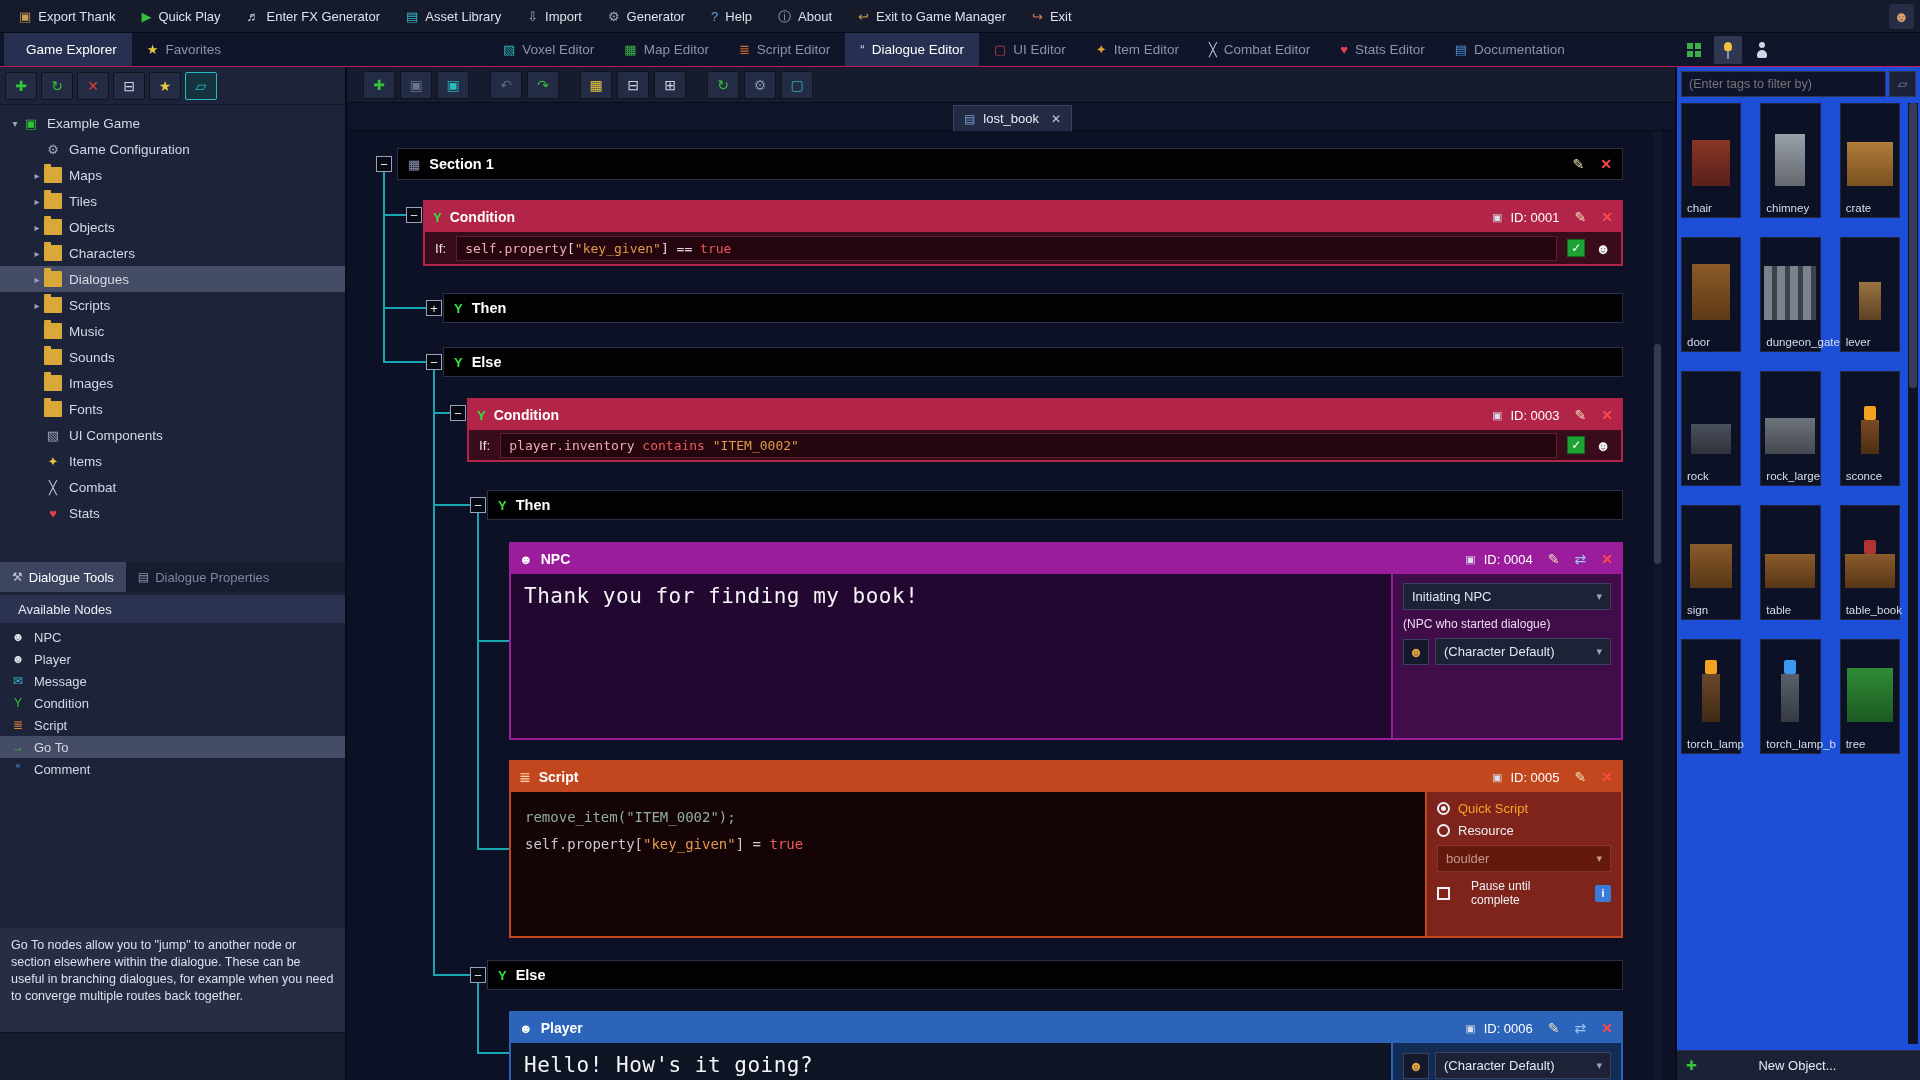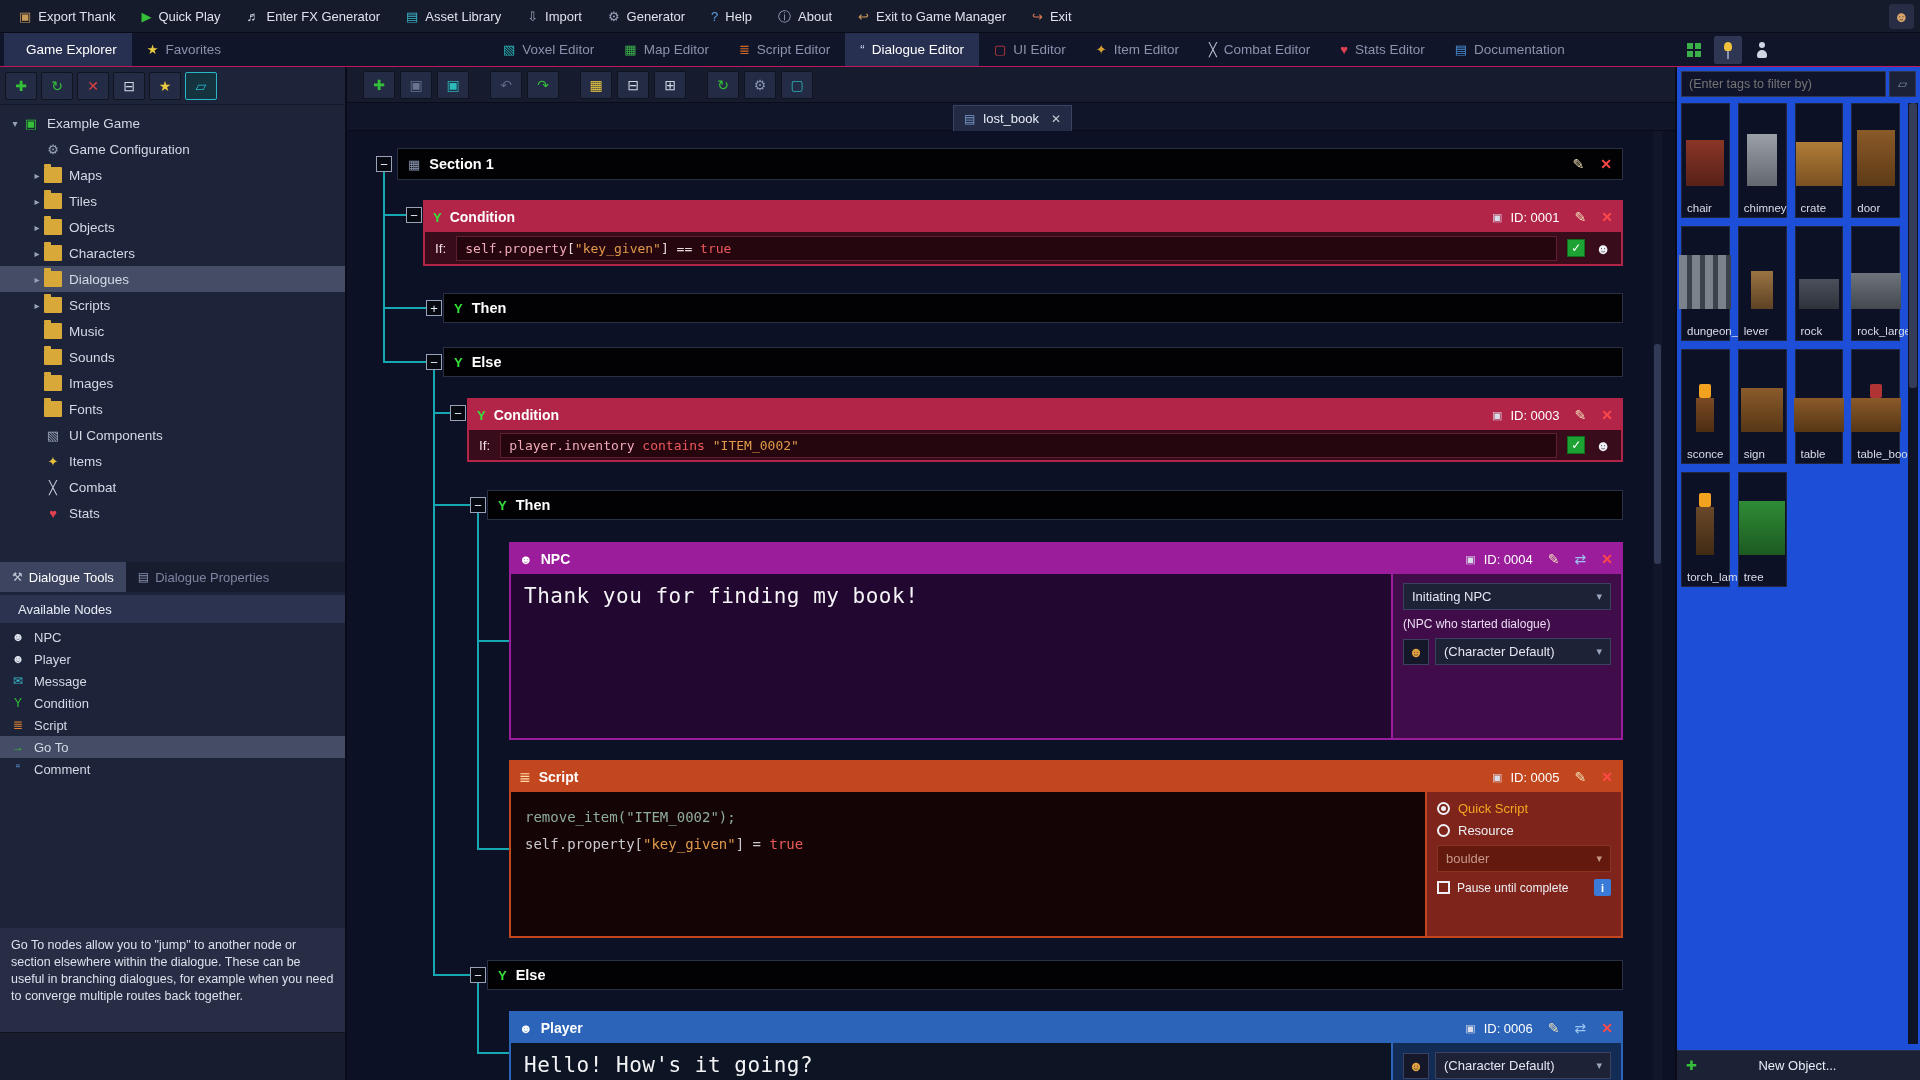--- a/index.html
+++ b/index.html
@@ -116,34 +116,34 @@
 .script-node .nbody{background:#150405}
 .scroll-ic{color:#ffd9a8;font-size:14px}
 .code-area{flex:1;padding:12px 14px;font-family:"DejaVu Sans Mono",monospace;font-size:14px;line-height:27px;white-space:pre}
 .script-side{width:196px;background:#7e241a;border-left:2px solid #c2471f}
 .radio-row{display:flex;align-items:center;gap:8px;font-size:13px;color:#eef0f6}
 .radio{width:13px;height:13px;border:2px solid #eef0f6;border-radius:50%;position:relative;flex:0 0 13px}
 .radio.sel::after{content:"";position:absolute;inset:2px;background:#eef0f6;border-radius:50%}
 .radio-row.quick .lbl{color:#f5a623}
 .select.disabled{background:#64190f;border-color:#8a3322;color:#c49786}
 .select.disabled .dd{color:#c49786}
-.check-row{display:flex;align-items:center;gap:7px;font-size:12px;color:#eef0f6}
+.check-row{display:flex;align-items:center;gap:21px;font-size:12px;color:#eef0f6}
 .checkbox{width:13px;height:13px;border:2px solid #eef0f6;flex:0 0 13px}
 .info-ic{margin-left:auto;width:17px;height:17px;background:#3a7ad8;color:#fff;font-size:11px;font-weight:bold;display:flex;align-items:center;justify-content:center;border-radius:2px}
 .player-node{border:2px solid #2b64b8}
 .player-node .nhead{background:#2b64b8}
 .player-node .nbody{background:#0d1524}
 .player-side{width:230px;background:#122c55;border-left:2px solid #2b64b8}
 
 
 #right-panel{left:1675px;top:67px;width:245px;height:1013px;background:#1d4ed8;border-left:2px solid #090c18}
 #filter-row{position:absolute;top:4px;left:4px;right:4px;height:26px;display:flex;gap:3px}
 #filter-input{flex:1;background:#10142a;border:1px solid #2e3650;color:#7a84a0;font-size:12.5px;padding:0 7px;font-family:"Liberation Sans",sans-serif;outline:none;min-width:0}
 #filter-btn{width:27px;height:26px;border:1px solid #2e3650;background:#1b2136;display:flex;align-items:center;justify-content:center;color:#8a94b0;font-size:12px}
-#asset-grid{position:absolute;top:36px;left:4px;right:20px;display:grid;grid-template-columns:1fr 1fr 1fr 1fr;gap:8px}
+#asset-grid{position:absolute;top:36px;left:4px;right:20px;display:grid;grid-template-columns:1fr 1fr 1fr;gap:19px}
 .acard{height:115px;background:#0d1126;border:1px solid #20273c;position:relative}
 .athumb{position:absolute;top:6px;left:50%;transform:translateX(-50%);width:72px;height:76px;display:flex;align-items:flex-end;justify-content:center}
 .ablock{background:linear-gradient(var(--c1),var(--c2))}
 .ablock.bars{background:repeating-linear-gradient(90deg,var(--c1) 0 8px,var(--c2) 8px 13px)}
 .aflame{position:absolute;left:50%;transform:translateX(-50%);bottom:0;width:12px;height:14px;background:transparent;border-radius:2px}
 .alabel{position:absolute;left:5px;bottom:3px;font-size:11.5px;color:#d8dce8;white-space:nowrap;overflow:hidden;max-width:95px}
 #rscroll{position:absolute;right:2px;top:36px;width:10px;bottom:36px;background:#0f1326}
 #rscroll .thumb{position:absolute;left:1px;top:0;width:8px;height:285px;background:#343c58;border-radius:3px}
 #new-obj{position:absolute;left:0;right:0;bottom:0;height:30px;background:#1c2236;border-top:1px solid #2a3147;display:flex;align-items:center;padding:0 9px;font-size:13px;color:#e8ecf6}
 #new-obj .glyph{color:#35c03a;font-size:13px}
@@ -815,20 +815,27 @@
         </div>
 
         <div class="acard">
           <div class="athumb">
             <span class="ablock" style="--c1: #6a482a; --c2: #402a14; width: 18px; height: 48px;"></span>
             <span class="aflame" style="background: rgb(242, 162, 30); bottom: 48px;"></span>
           </div>
           <span class="alabel">torch_lamp</span>
         </div>
 
+        <div class="acard">
+          <div class="athumb">
+            <span class="ablock" style="--c1: #596069; --c2: #353a42; width: 18px; height: 48px;"></span>
+            <span class="aflame" style="background: rgb(58, 154, 240); bottom: 48px;"></span>
+          </div>
+          <span class="alabel">torch_lamp_b</span>
+        </div>
 
 
         <div class="acard">
           <div class="athumb">
             <span class="ablock" style="--c1: #2f8c36; --c2: #1c5a21; width: 46px; height: 54px;"></span>
             <span class="aflame"></span>
           </div>
           <span class="alabel">tree</span>
         </div>
 

